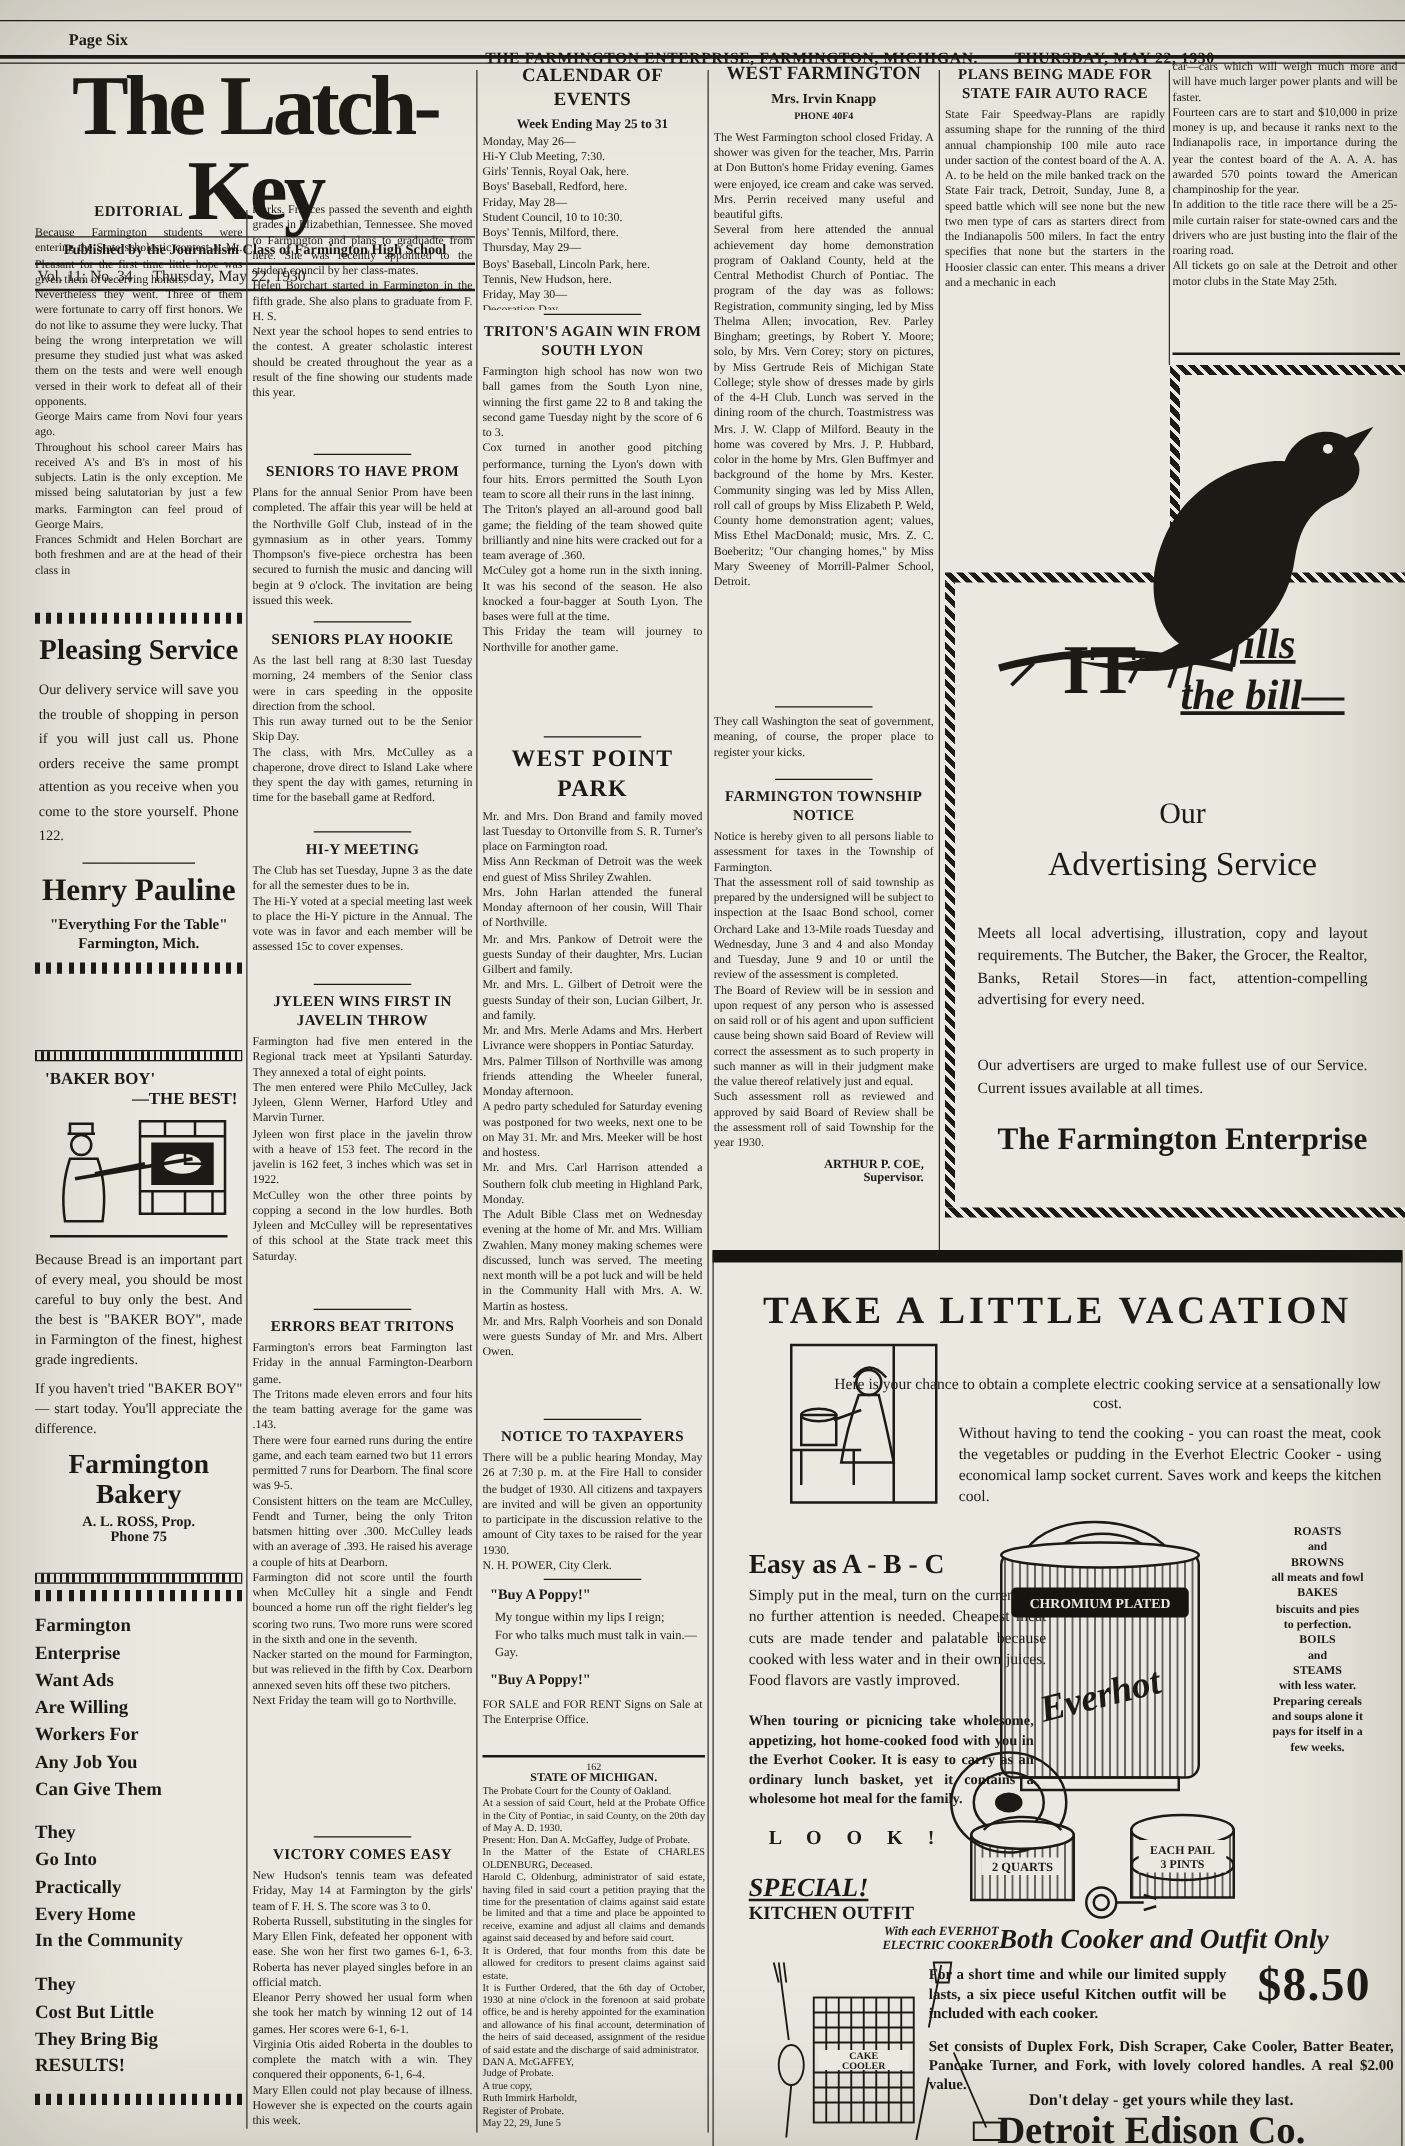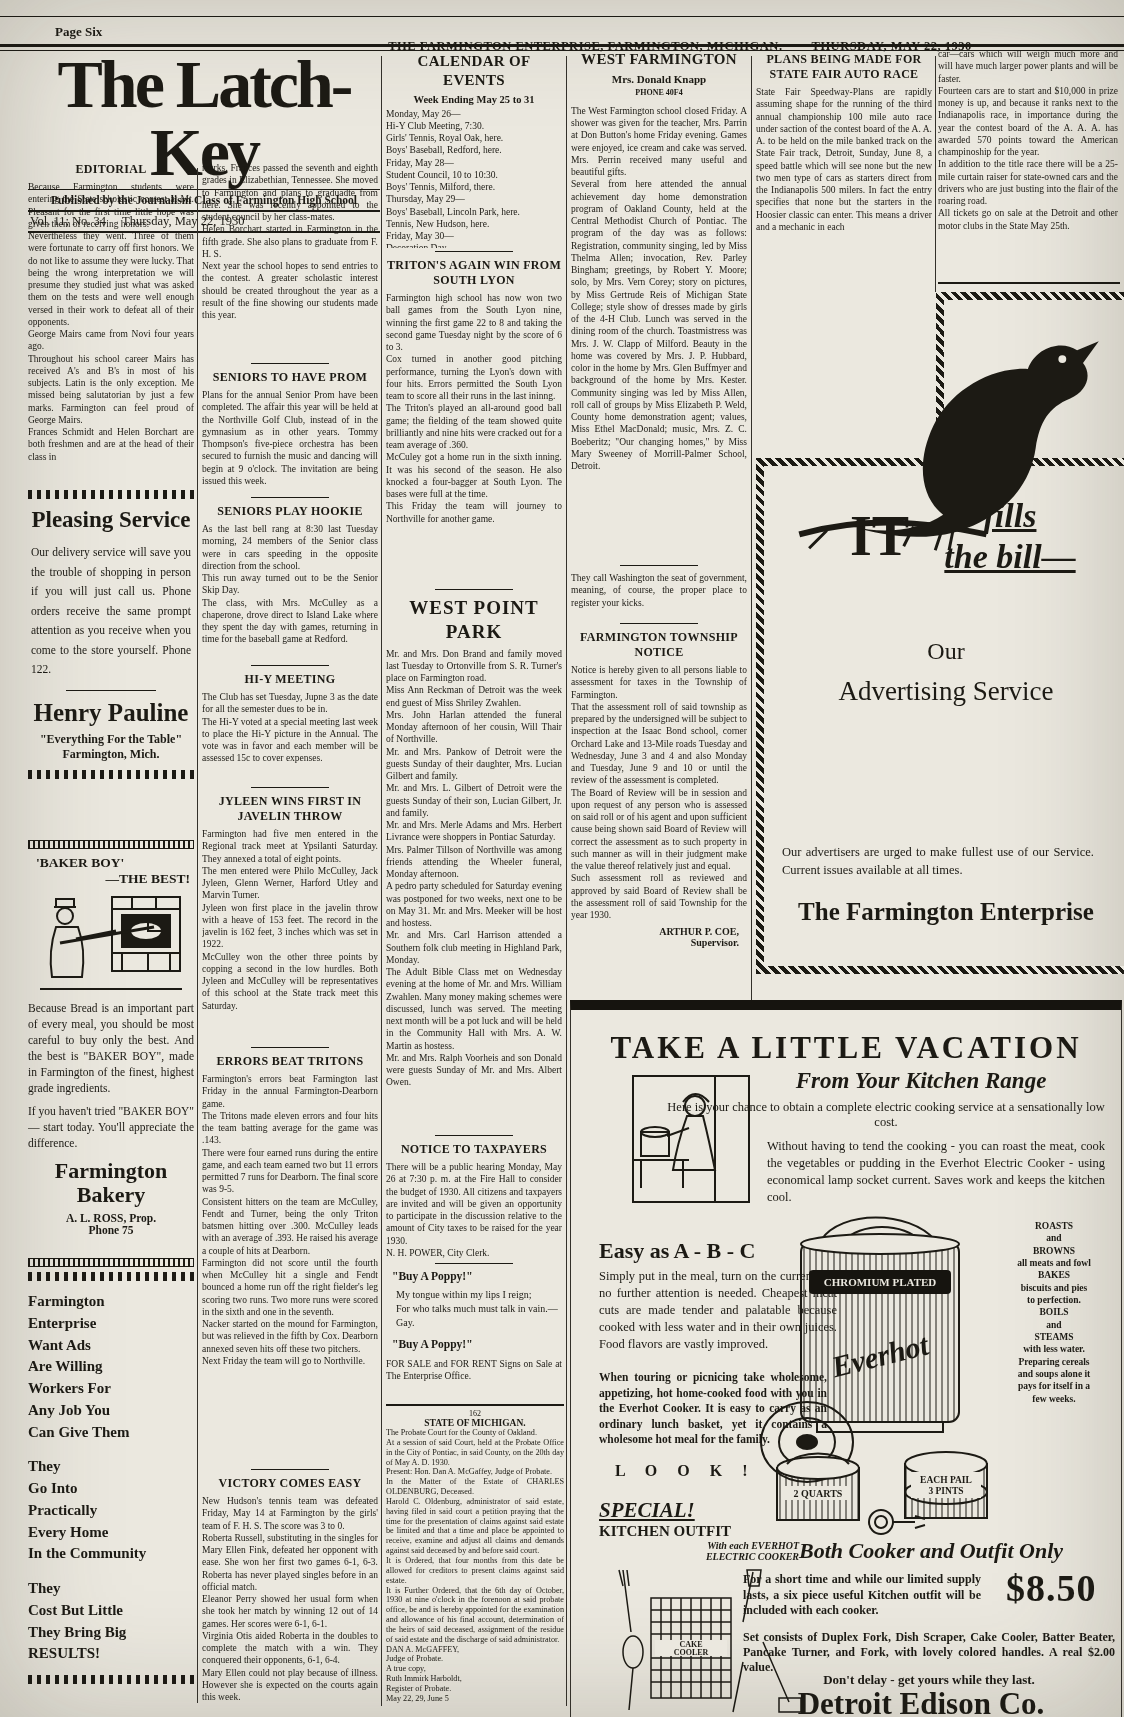--- a/index.html
+++ b/index.html
@@ -239,21 +239,21 @@
 DAN A. McGAFFEY,
 Judge of Probate.
 A true copy,
 Ruth Immirk Harboldt,
 Register of Probate.
 May 22, 29, June 5</div>
   </div>
 
   <div class="art" style="left:571px;top:50px;width:176px;height:512px;">
     <h3 class="h-lg">WEST FARMINGTON</h3>
-    <div class="center" style="font-size:11px;font-weight:bold;">Mrs. Donald Knapp</div>
+    <div class="center" style="font-size:11px;font-weight:bold;">Mrs. Irvin Knapp</div>
     <div class="center" style="font-size:8px;font-weight:bold;margin:3px 0 8px;">PHONE 40F4</div>
     <div class="bodytext">The West Farmington school closed Friday.  A shower was given for the teacher, Mrs. Parrin at Don Button's home Friday evening.  Games were enjoyed, ice cream and cake was served.  Mrs. Perrin received many useful and beautiful gifts.
 Several from here attended the annual achievement day home demonstration program of Oakland County, held at the Central Methodist Church of Pontiac. The program of the day was as follows: Registration, community singing, led by Miss Thelma Allen; invocation, Rev. Parley Bingham; greetings, by Robert Y. Moore; solo, by Mrs. Vern Corey; story on pictures, by Miss Gertrude Reis of Michigan State College; style show of dresses made by girls of the 4-H Club. Lunch was served in the dining room of the church.  Toastmistress was Mrs. J. W. Clapp of Milford. Beauty in the home was covered by Mrs. J. P. Hubbard, color in the home by Mrs. Glen Buffmyer and background of the home by Mrs. Kester.  Community singing was led by Miss Allen, roll call of groups by Miss Elizabeth P. Weld, County home demonstration agent; values, Miss Ethel MacDonald; music, Mrs. Z. C. Boeberitz; "Our changing homes," by Miss Mary Sweeney of Morrill-Palmer School, Detroit.</div>
   </div>
   <div class="art sep" style="left:571px;top:564px;width:176px;height:56px;">
     <div class="bodytext">They call Washington the seat of government, meaning, of course, the proper place to register your kicks.</div>
   </div>
   <div class="art sep" style="left:571px;top:622px;width:176px;height:376px;">
     <h3>FARMINGTON TOWNSHIP
 NOTICE</h3>
@@ -279,34 +279,34 @@
   </div>
   <div class="hr" style="left:938px;top:282px;width:182px;height:2px;"></div>
 
   <div class="abs hatch" style="left:936px;top:292px;width:184px;height:166px;border-bottom:none;"></div>
   <div class="abs hatch" style="left:756px;top:458px;width:364px;height:500px;">
     <div class="abs" style="left:86px;top:42px;font-size:56px;font-weight:bold;line-height:1;">IT</div>
     <div class="abs pre" style="left:148px;top:30px;width:196px;font-size:34px;font-style:italic;font-weight:bold;line-height:1.2;text-align:center;text-decoration:underline;">fills
 the bill—</div>
     <div class="abs center" style="left:0;top:172px;width:100%;font-size:24px;">Our</div>
     <div class="abs center" style="left:0;top:210px;width:100%;font-size:27px;">Advertising Service</div>
+    <div class="abs" style="left:18px;top:272px;width:312px;font-size:12.5px;line-height:1.42;text-align:justify;">Meets all local advertising, illustration, copy and layout requirements.  The Butcher, the Baker, the Grocer, the Realtor, Banks, Retail Stores—in fact, attention-compelling advertising for every need.</div>
     <div class="abs" style="left:18px;top:378px;width:312px;font-size:12.5px;line-height:1.42;text-align:justify;">Our advertisers are urged to make fullest use of our Service.  Current issues available at all times.</div>
     <div class="abs center" style="left:0;top:432px;width:100%;font-size:25px;font-weight:bold;">The Farmington Enterprise</div>
   </div>
   <svg viewBox="0 0 320 270" class="abs" style="left:792px;top:298px;width:318px;height:266px;z-index:3;">
     <path d="M6 240 C70 222 130 226 196 240" stroke="#1c1a14" stroke-width="6" fill="none"></path>
     <path d="M34 236 L16 254 M122 232 L112 252" stroke="#1c1a14" stroke-width="3" fill="none"></path>
     <path d="M60 232 C92 240 128 236 152 220 C130 203 124 168 142 130 C158 96 198 70 238 72 C246 50 272 42 288 53 L310 44 L294 66 C304 79 297 95 281 102 C259 111 250 126 246 152 C240 196 206 226 163 238 C128 247 88 241 60 232 Z" fill="#1c1a14"></path>
     <circle cx="273" cy="62" r="4" fill="#ebe8df"></circle>
     <path d="M150 238 L144 256 M162 236 L158 256" stroke="#1c1a14" stroke-width="3" fill="none"></path>
   </svg>
 
   <div class="abs" style="left:570px;top:1000px;width:550px;height:717px;border:1px solid #33302a;border-top:10px solid #16140f;">
     <div class="abs center" style="left:0;top:20px;width:100%;font-size:31px;font-weight:bold;letter-spacing:3px;">TAKE A LITTLE VACATION</div>
-    <div class="abs center" style="left:180px;top:58px;width:340px;font-size:23px;font-style:italic;font-weight:bold;">From Your Kitchen Range</div>
     <div class="abs center" style="left:95px;top:90px;width:440px;font-size:12.5px;">Here is your chance to obtain a complete electric cooking service at a sensationally low cost.</div>
     <div class="abs" style="left:196px;top:128px;width:338px;font-size:12.5px;line-height:1.35;text-align:justify;">Without having to tend the cooking - you can roast the meat, cook the vegetables or pudding in the Everhot Electric Cooker - using economical lamp socket current.  Saves work and keeps the kitchen cool.</div>
     <svg viewBox="0 0 120 150" class="abs" style="left:60px;top:64px;width:120px;height:150px;">
       <g stroke="#1c1a14" fill="none" stroke-width="2">
         <rect x="2" y="2" width="116" height="126"></rect>
         <path d="M84 2 V128"></path>
         <circle cx="64" cy="32" r="10"></circle>
         <path d="M52 28 Q64 12 78 28"></path>
         <path d="M56 42 Q46 70 42 96 L84 96 Q78 66 72 42 Z"></path>
         <path d="M58 54 L36 62"></path>

